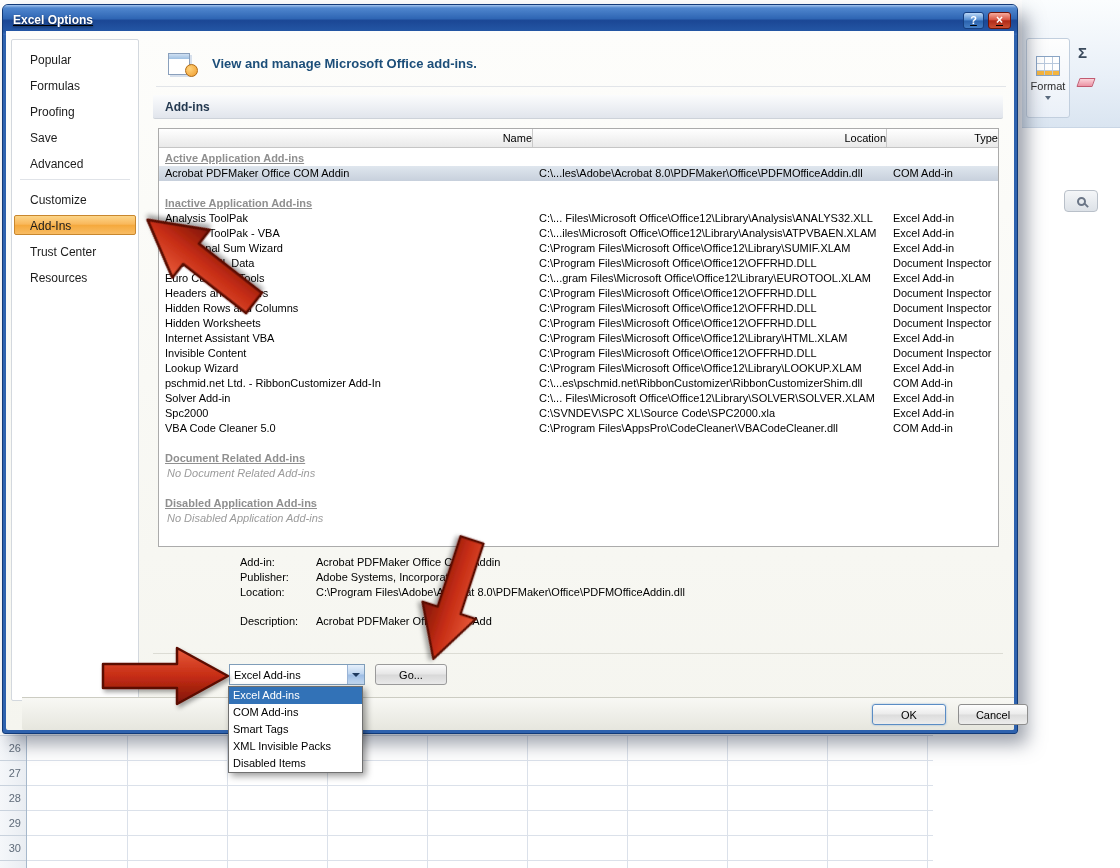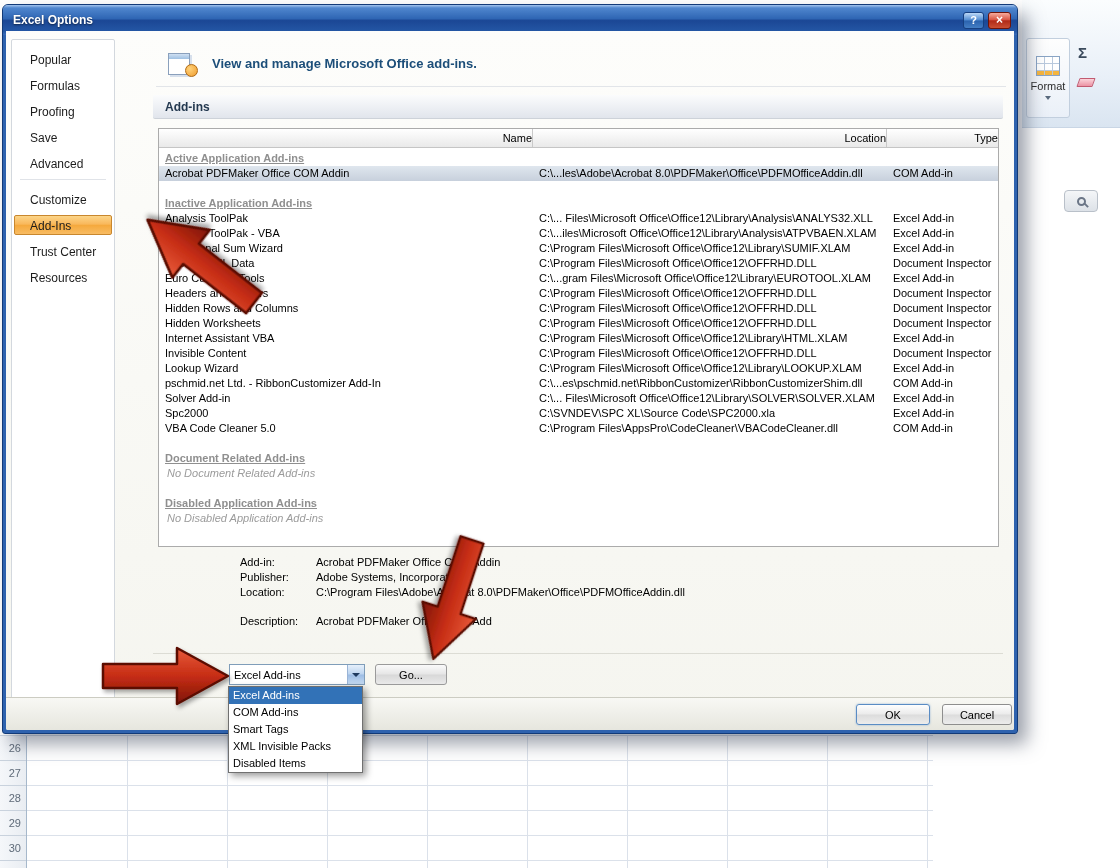--- a/index.html
+++ b/index.html
@@ -36,33 +36,33 @@
   .rowhdr{position:absolute;left:0;top:0;width:27px;height:133px;background:linear-gradient(to right,#f5f7fa,#e9edf2);
     border-right:1px solid #a6b8cb;}
   .rownum{height:25px;line-height:25px;font-size:11px;color:#5f6b79;text-align:right;padding-right:5px;border-bottom:1px solid #c9d2dd;}
 
   
   .dialog{position:absolute;left:2px;top:4px;width:1016px;height:730px;z-index:10;border-radius:6px 6px 3px 3px;
     background:linear-gradient(180deg,#6d9bd8,#2e62ae 26px,#2e62ae);border:1px solid #123a78;
     box-shadow:9px 10px 18px rgba(60,70,90,.5);}
   .titlebar{position:absolute;left:0;top:0;right:0;height:30px;display:flex;align-items:center;padding:0 6px 0 10px;
     border-radius:5px 5px 0 0;
-    background:linear-gradient(180deg,#a3c4ee 0%,#4f86ce 10%,#2f66b4 45%,#1b4795 52%,#2457a5 88%,#3a6cb8 100%);}
+    background:linear-gradient(180deg,#a3c4ee 0%,#4f86ce 10%,#2f66b4 45%,#1b4795 52%,#2457a5 88%,#3a6cb8 100%);text-decoration:underline;}
   .titlebar .title{color:#fff;font-size:12px;font-weight:bold;text-shadow:0 1px 2px rgba(0,0,0,.55);flex:1;}
   .helpbtn{width:21px;height:17px;border-radius:3px;border:1px solid #163f80;margin-right:4px;cursor:default;
     background:linear-gradient(#bcd8f7,#4f8ad0 48%,#2a62ae 52%,#447ec4);color:#fff;font-weight:bold;font-size:11px;
     display:flex;align-items:center;justify-content:center;}
   .closebtn{width:23px;height:17px;border-radius:3px;border:1px solid #6e1308;cursor:default;
     background:linear-gradient(#f6ab9d,#d75442 46%,#b02a17 52%,#c94f33);color:#fff;font-weight:bold;font-size:12px;
     display:flex;align-items:center;justify-content:center;}
   .inner{position:absolute;left:3px;right:3px;top:26px;bottom:3px;border-radius:0 0 2px 2px;
     background:linear-gradient(#fdfdfb,#f5f5ef);}
 
   
-  .sidebar{position:absolute;left:5px;top:8px;width:104px;height:662px;background:#fff;border:1px solid #d3d8de;border-radius:2px;padding-top:9px;}
+  .sidebar{position:absolute;left:5px;top:8px;width:128px;height:662px;background:#fff;border:1px solid #d3d8de;border-radius:2px;padding-top:9px;}
   .sb-item{height:20px;line-height:20px;font-size:12px;padding-left:15px;margin:0 2px 6px;color:#1c1c1c;border:1px solid transparent;border-radius:2px;}
   .sb-item.active{background:linear-gradient(#fcd588,#f9b85c 45%,#f5a93d 52%,#f8bc63);border:1px solid #c8872e;}
   .sb-sep{height:1px;background:#e0e3e8;margin:3px 8px 9px;}
 
   
   .main-header{position:absolute;left:150px;top:10px;width:850px;height:46px;display:flex;align-items:center;border-bottom:1px solid #e2e5e9;}
   .addins-icon{position:relative;width:30px;height:26px;margin-left:12px;flex:0 0 auto;}
   .addins-icon .doc{position:absolute;left:0;top:2px;width:22px;height:22px;background:#fff;border:1px solid #8aa0bc;box-shadow:2px 2px 0 #d7e0ec;}
   .addins-icon .bar{position:absolute;left:1px;top:3px;width:20px;height:5px;background:linear-gradient(#cfe0f2,#9fc0e2);}
   .addins-icon .gear{position:absolute;right:0;bottom:0;width:13px;height:13px;border-radius:50%;
@@ -103,21 +103,21 @@
   
   .dropdown{position:absolute;left:223px;top:633px;width:136px;height:21px;background:#fff;border:1px solid #7f9db9;display:flex;align-items:center;font-size:11px;}
   .dd-text{flex:1;padding-left:4px;white-space:nowrap;overflow:hidden;}
   .dd-btn{width:17px;height:19px;border-left:1px solid #9ab4d6;display:flex;align-items:center;justify-content:center;
     background:linear-gradient(#e6f0fb,#bcd4ef 48%,#9cbce4 52%,#c3d9f1);}
   .caret{width:0;height:0;border-left:4px solid transparent;border-right:4px solid transparent;border-top:4px solid #1e3a5f;}
   .go-btn{position:absolute;left:369px;top:633px;width:72px;height:21px;font-size:11px;font-family:inherit;
     background:linear-gradient(#fafafa,#e6e6e6 48%,#d8d8d8 52%,#e9e9e9);border:1px solid #9a9a9a;border-radius:3px;}
 
   
-  .footer{position:absolute;left:0;right:0;bottom:0;height:33px;border-top:1px solid #ccccc2;border-radius:0 0 2px 2px;
+  .footer{position:absolute;left:16px;right:0;bottom:0;height:33px;border-top:1px solid #ccccc2;border-radius:0 0 2px 2px;
     background:linear-gradient(#f8f8f4,#e6e6de);}
   .btn{position:absolute;top:6px;height:21px;font-size:11px;font-family:inherit;border-radius:3px;
     background:linear-gradient(#fefefe,#ebebeb 48%,#dcdcdc 52%,#ececec);}
   .btn.ok{left:850px;width:74px;border:1px solid #5a8cc4;box-shadow:0 0 2px rgba(70,130,200,.6);}
   .btn.cancel{left:936px;width:70px;border:1px solid #8e8e8e;}
 
   
   .dd-list{position:absolute;left:228px;top:686px;width:135px;z-index:30;background:#fff;border:1px solid #707070;
     box-shadow:3px 3px 7px rgba(0,0,0,.4);font-size:11px;}
   .dd-item{height:17px;line-height:17px;padding-left:4px;white-space:nowrap;overflow:hidden;}

